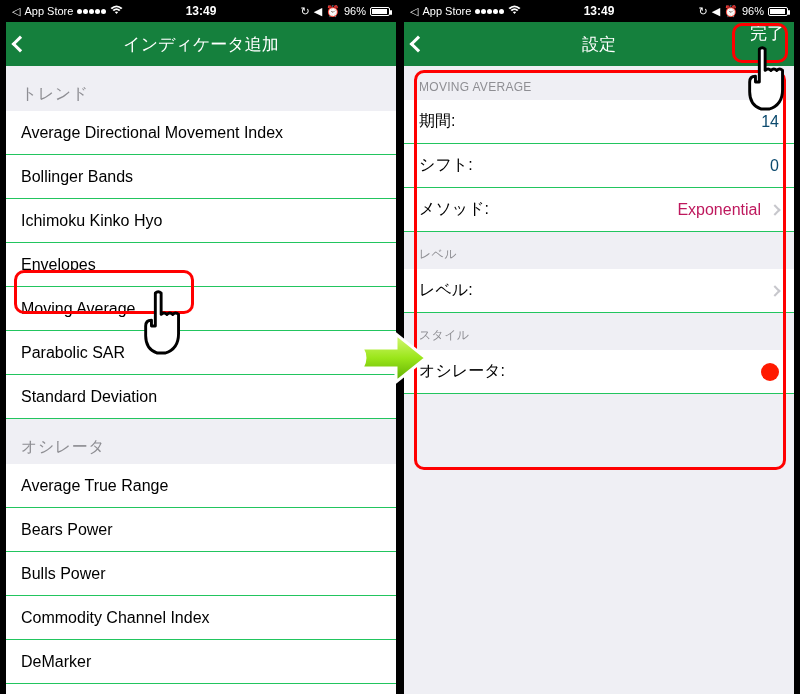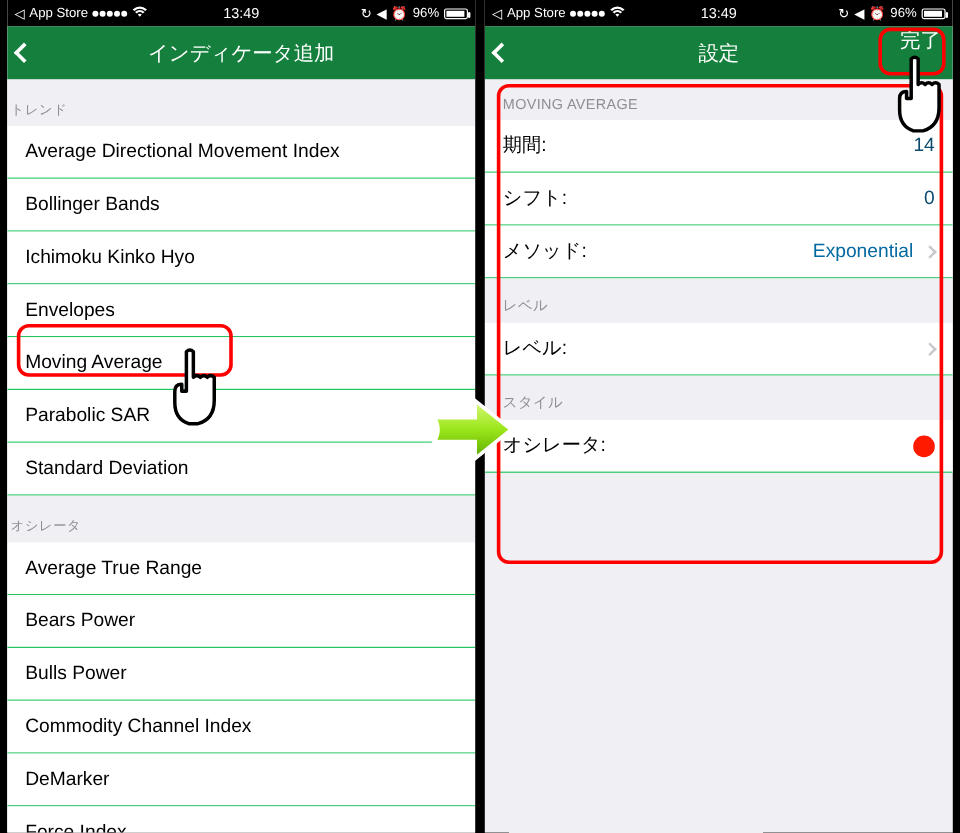--- a/index.html
+++ b/index.html
@@ -30,21 +30,21 @@
     display: flex;
     align-items: center;
     font-size: 11px;
     padding: 0 6px;
     justify-content: space-between;
   }
   .status .sl, .status .sr { display: flex; align-items: center; gap: 4px; }
   .status .dots { display: flex; gap: 1px; }
   .status .dot { width: 5px; height: 5px; border-radius: 50%; background: #fff; }
   .status .wifi { font-size: 11px; }
-  .status .time { font-weight: 400; font-size: 12px; position:absolute; left:50%; transform:translateX(-50%);text-align:center;}
+  .status .time { font-weight: 700; font-size: 12px; position:absolute; left:50%; transform:translateX(-50%);text-align:center;}
   .status .batt { display:inline-block; width:20px; height:9px; border:1px solid #fff; border-radius:2px; position:relative;}
   .status .batt::after { content:""; position:absolute; right:-3px; top:2px; width:2px; height:5px; background:#fff; border-radius:1px;}
   .status .batt .fill { position:absolute; left:1px; top:1px; bottom:1px; right:2px; background:#fff;}
 
   
   .nav {
     background: #15803d;
     color: #fff;
     height: 44px;
     display: flex;
@@ -75,39 +75,39 @@
     width: 12px; height: 12px;
     border-left: 3px solid #fff;
     border-bottom: 3px solid #fff;
     transform: rotate(45deg);
   }
 
   
   .sect-header {
     background: #efeff4;
     color: #8e8e93;
-    font-size: 11px;
-    padding: 18px 15px 6px 3px;
+    font-size: 16px;
+    padding: 18px 15px 6px 15px;
     letter-spacing: 0.5px;
   }
   .sect-header.small { font-size: 12px; padding: 14px 15px 6px 15px; letter-spacing: 0.3px;}
 
   
   .row {
     background: #fff;
     padding: 0 15px;
     height: 44px;
     display: flex;
     align-items: center;
     font-size: 16px;
     color: #000;
     border-bottom: 1px solid #22c55e;
   }
   .row .label { flex: 1; }
-  .row .value { color: #0369a1; font-size: 16px; }
+  .row .value { color: #be185d; font-size: 16px; }
   .row .value.blue { color: #0c4a6e; }
   .row .chev {
     width: 8px; height: 8px;
     border-right: 2px solid #c7c7cc;
     border-top: 2px solid #c7c7cc;
     transform: rotate(45deg);
     margin-left: 10px;
   }
   .row .color-swatch {
     width: 18px; height: 18px; border-radius: 50%; background: #ff1a00;

